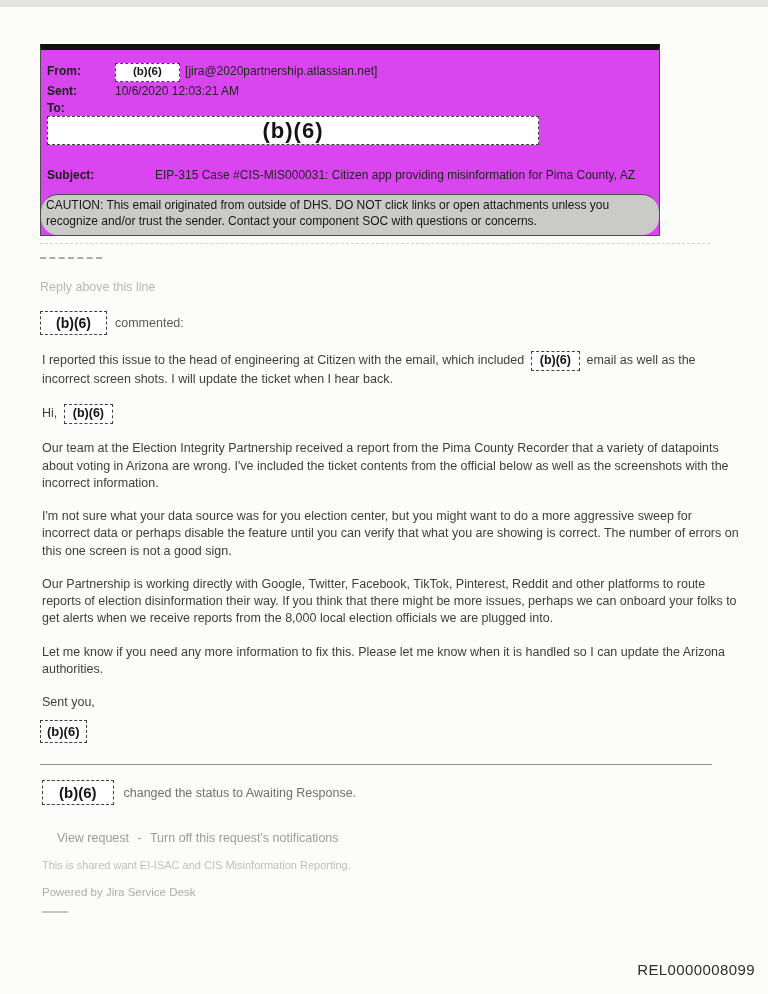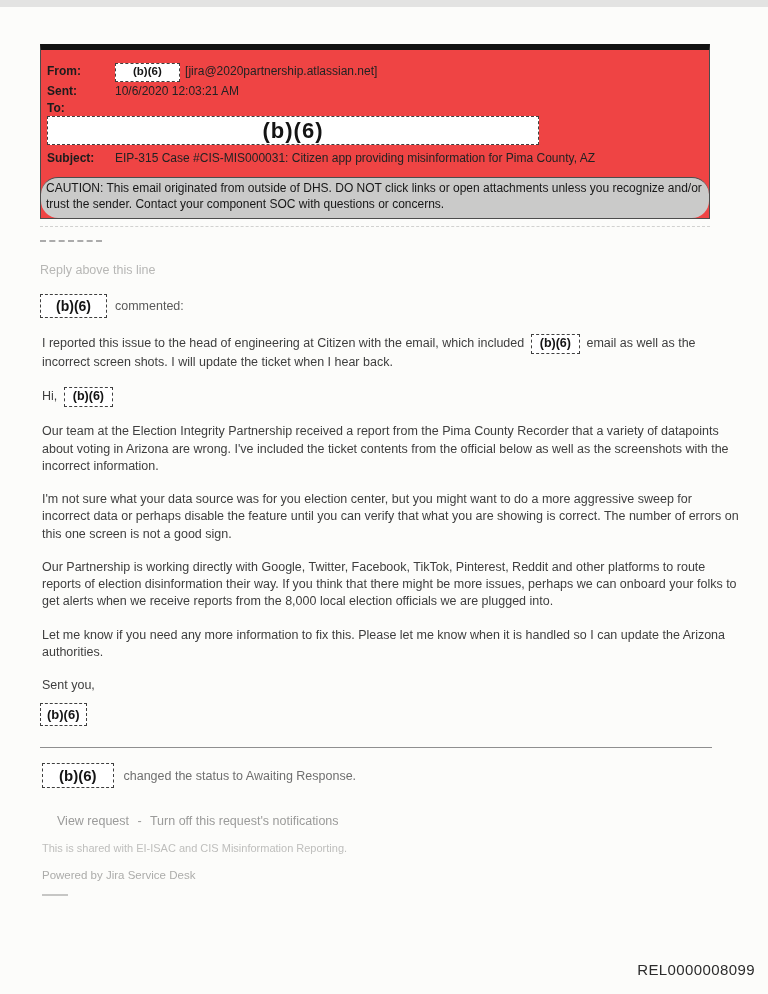--- a/index.html
+++ b/index.html
@@ -8,27 +8,27 @@
     background:#fcfcfa;
     font-family:"Liberation Sans", sans-serif;
     -webkit-font-smoothing:antialiased;
     color:#3d3d3d;
     overflow:hidden;
   }
   .scan-strip{position:absolute;top:0;left:0;width:768px;height:7px;background:#e3e3e2;}
   .page{position:absolute;left:40px;top:44px;width:700px;}
 
   
-  .letterhead{width:670px;border:1px solid #4c4c4c;border-top:6px solid #121212;background:#ef4444;box-sizing:border-box;}
+  .letterhead{width:620px;border:1px solid #4c4c4c;border-top:6px solid #121212;background:#d946ef;box-sizing:border-box;}
   .fields{padding:13px 10px 10px 6px;font-size:12px;color:#1c1c1c;line-height:1.35;}
   .frow{display:flex;align-items:flex-start;margin-bottom:1px;}
   .flabel{width:68px;flex:none;font-weight:700;}
   .fvalue{color:#222;}
   .to-row{margin:1px 0 2px 0;flex-direction:column;}
-  .subject-row{margin-top:5px;}
+  .subject-row{margin-top:22px;gap:40px;}
 
   .redact{
     display:inline-flex;align-items:center;justify-content:center;
     border:1.5px dashed #3f3f3f;font-weight:700;color:#141414;
     background:#fff;box-sizing:border-box;
   }
   .redact-sm{padding:0 17px 1px 17px;font-size:11.5px;margin-right:2px;}
   .redact-to{width:492px;height:29px;font-size:22px;letter-spacing:1px;}
   .redact-author{padding:3px 15px;font-size:14px;}
   .redact-inline{padding:0 8px 1px 8px;font-size:12.5px;margin:0 3px;}
@@ -131,19 +131,19 @@
   <div class="status-row">
     <span class="redact redact-status">(b)(6)</span>
     <span class="status-text">changed the status to Awaiting Response.</span>
   </div>
 
   <div class="footer-links">
     <span>View request</span>
     <span>-</span>
     <span>Turn off this request's notifications</span>
   </div>
-  <div class="shared-note">This is shared with EI-ISAC and CIS Misinformation Reporting.</div>
+  <div class="shared-note">This is shared want EI-ISAC and CIS Misinformation Reporting.</div>
   <div class="powered-by">Powered by Jira Service Desk</div>
   <div class="tiny-dash"></div>
 
 </div>
 
 <div class="bates">REL0000008099</div>
 
 </body></html>

